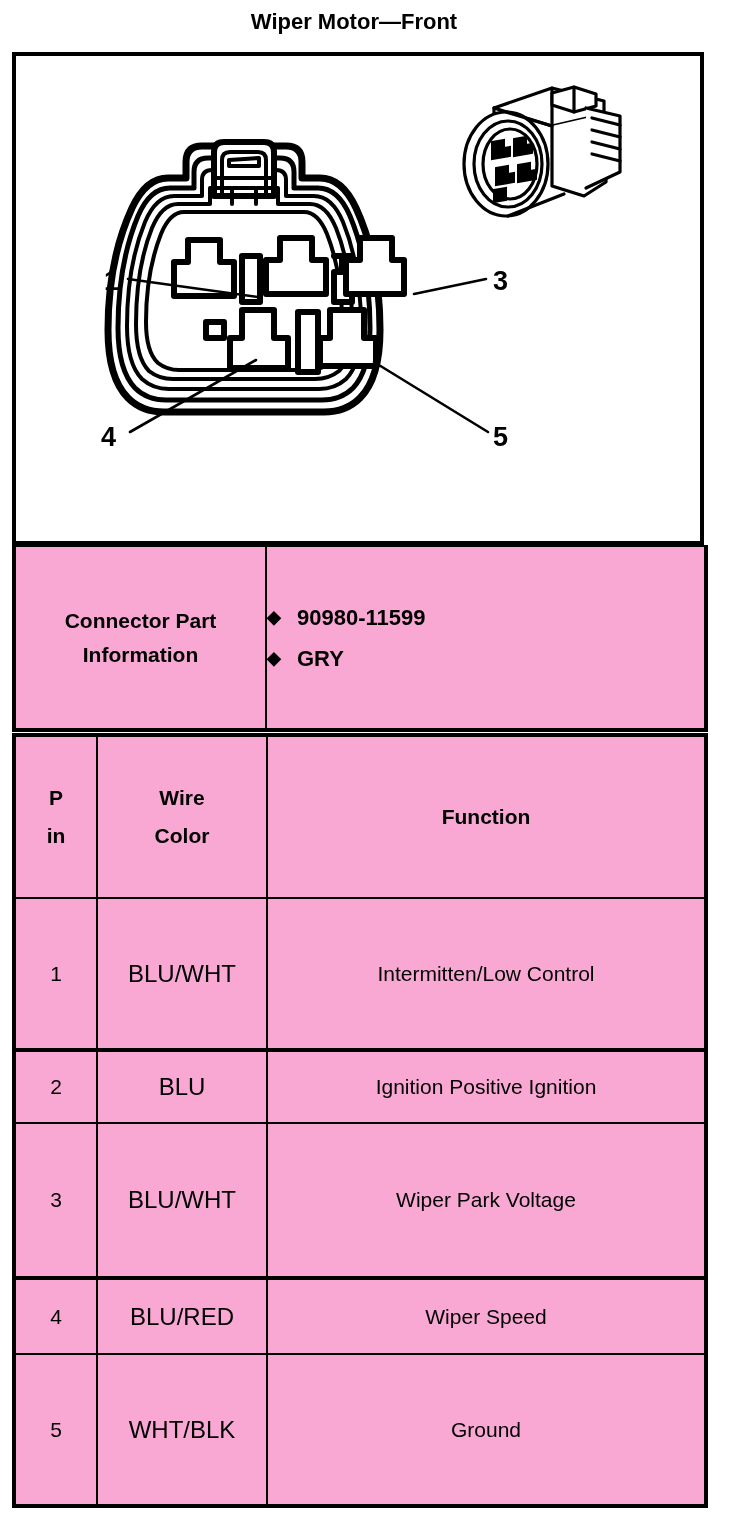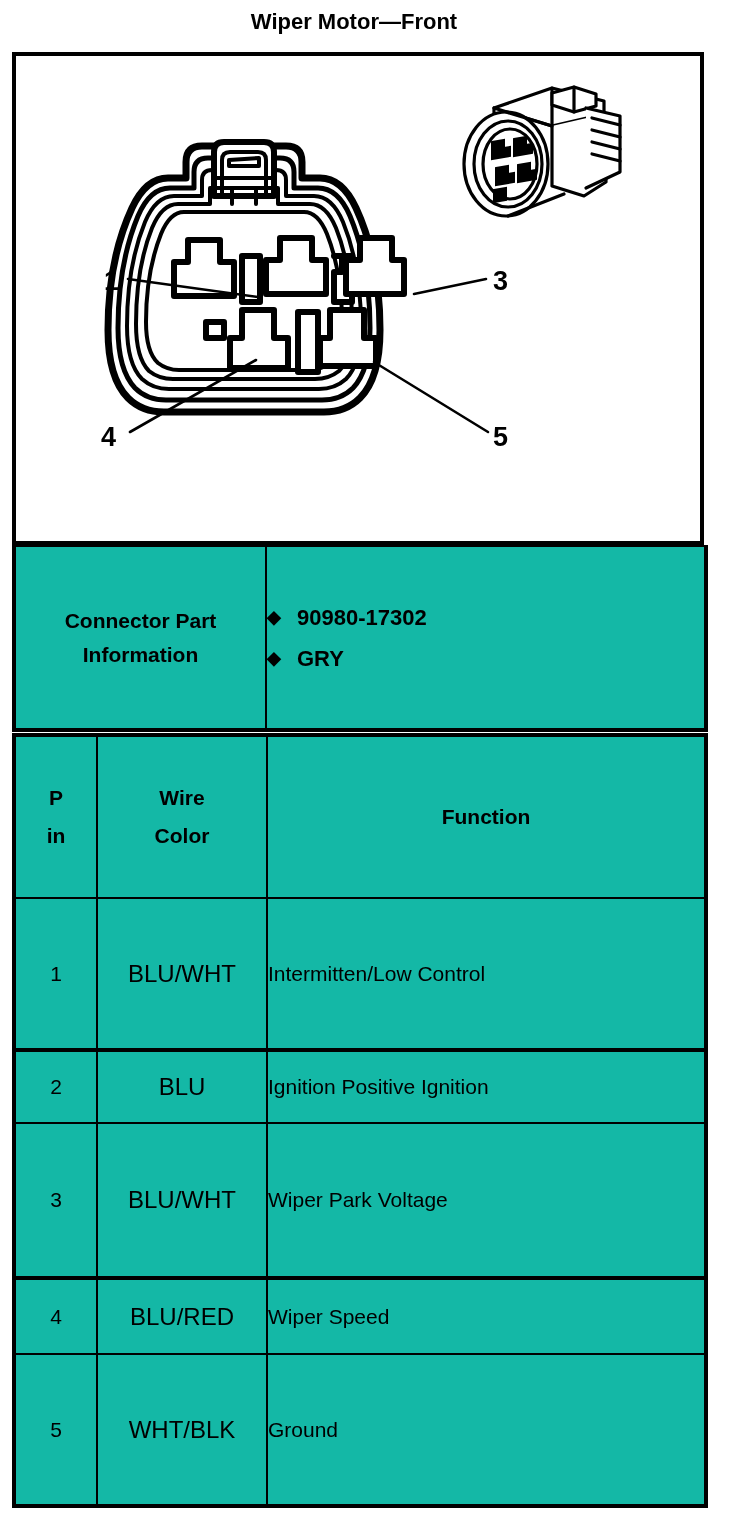--- a/index.html
+++ b/index.html
@@ -73,21 +73,21 @@
     position: absolute;
     left: 0;
     top: 0;
   }
 
   
   .grid-table {
     position: absolute;
     border-collapse: collapse;
     table-layout: fixed;
-    background: #14b8a6;
+    background: #f9a8d4;
   }
 
   #connector-info-table {
     left: 12px;
     top: 545px;
     width: 692px;
   }
   #pinout-table {
     left: 12px;
     top: 733px;
@@ -145,21 +145,21 @@
     padding: 6px 2px;
   }
   .color-cell {
     text-align: center;
     font-size: 24px;
     line-height: 42px;
     padding: 6px 4px;
     word-break: break-all;
   }
   .func-cell {
-    text-align: left;
+    text-align: center;
     font-size: 21px;
     line-height: 28px;
     padding: 6px 0 6px 14px;
   }
 </style>
 </head>
 <body>
 
 <div id="page">
 
@@ -288,21 +288,21 @@
     <div class="callout-num" id="callout-5">5</div>
   </div>
 
   <table id="connector-info-table" class="grid-table">
     <tbody>
         <tr>
       <td class="cpi-label thick-left thick-bottom" style="width:252px; height:184px;">Connector Part Information</td>
       <td class="cpi-values thick-right thick-bottom" style="width:440px;">
         <div class="bullet-row">
           <span class="bullet-dot">◆</span>
-          <span>90980-17302</span>
+          <span>90980-11599</span>
         </div>
         <div class="bullet-row">
           <span class="bullet-dot">◆</span>
           <span>GRY</span>
         </div>
       </td>
     </tr>
   </tbody>
     </table>
 

